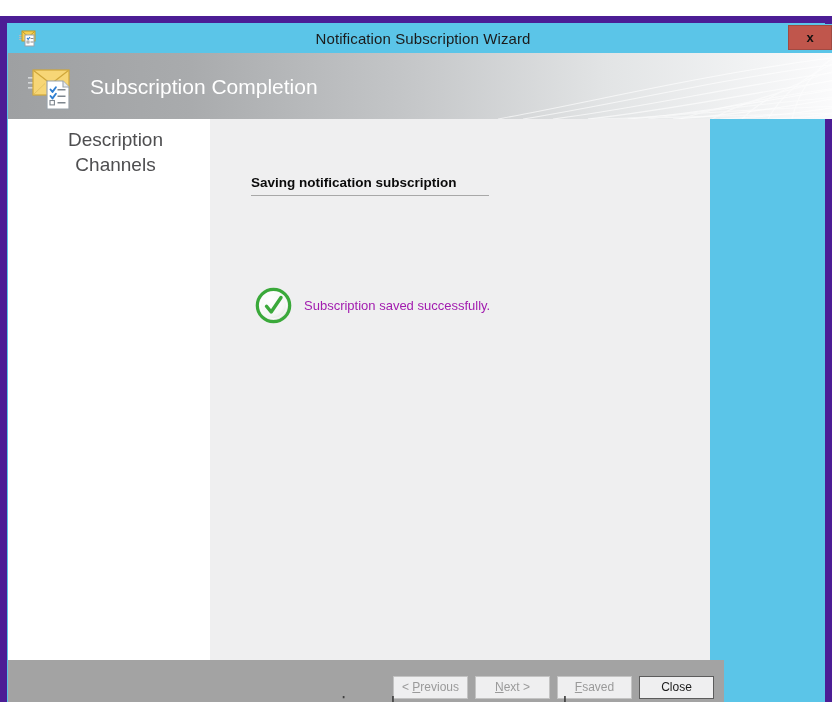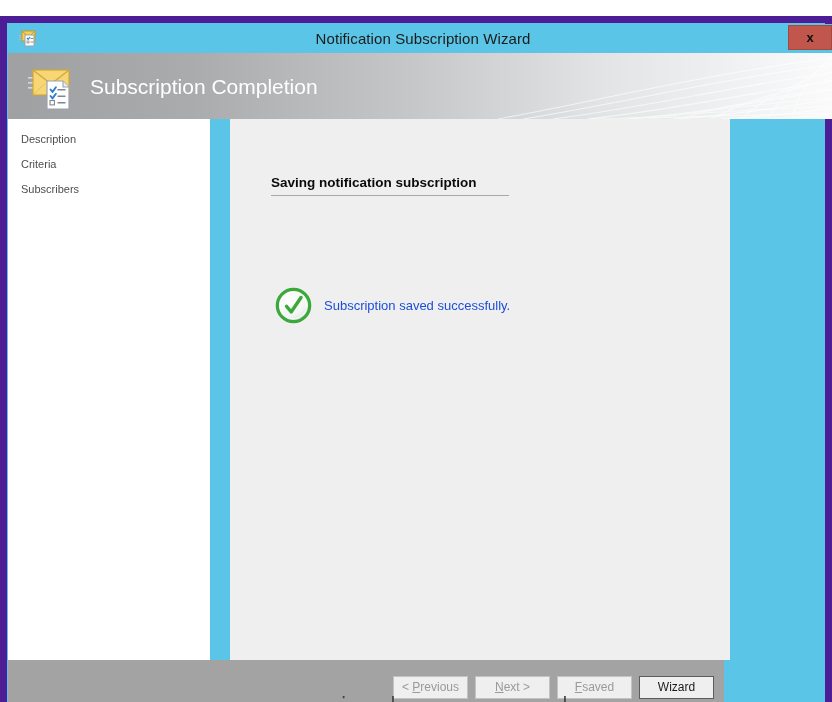--- a/index.html
+++ b/index.html
@@ -104,35 +104,35 @@
     left: 1px; top: 96px;
     width: 202px;
     height: 541px;
     background: #ffffff;
     box-sizing: border-box;
   }
   .sidebar-item {
     height: 25px;
     line-height: 25px;
     padding-left: 13px;
-    font-size: 11px;
+    font-size: 19px;
     color: #4e4e50;
     white-space: nowrap;
     cursor: default;
+    text-align: center;
   }
   .sidebar-spacer { height: 8px; }
 
   
   .content {
     position: absolute;
     left: 203px; top: 96px;
     width: 500px;
     height: 541px;
     background: #efeff0;
-    margin-left: 20px;
   }
   .content-heading {
     position: absolute;
     left: 41px; top: 56px;
     font-size: 13.5px;
     font-weight: bold;
     color: #0b0b0b;
     white-space: nowrap;
   }
   .content-heading-rule {
@@ -148,21 +148,21 @@
     display: flex;
     align-items: center;
   }
   .status-icon {
     width: 37px; height: 37px;
     flex: 0 0 auto;
   }
   .status-text {
     margin-left: 12px;
     font-size: 13px;
-    color: #1d4ed8;
+    color: #a21caf;
     white-space: nowrap;
   }
 
   
   .footer {
     position: absolute;
     left: 1px; top: 637px;
     width: 716px;
     height: 63px;
     background: #a3a3a3;
@@ -285,24 +285,21 @@
     </span>
     <div class="header-title">Subscription Completion</div>
   </div>
 
   <div class="sidebar">
     <div class="sidebar-spacer"></div>
     <div class="sidebar-item">
       <span>Description</span>
     </div>
     <div class="sidebar-item">
-      <span>Criteria</span>
-    </div>
-    <div class="sidebar-item">
-      <span>Subscribers</span>
+      <span>Channels</span>
     </div>
   </div>
 
   <div class="content">
     <div class="content-heading">Saving notification subscription</div>
     <div class="content-heading-rule"></div>
 
     <div class="status-row">
       <span class="status-icon">
         <svg width="37" height="37" viewBox="0 0 37 37">
@@ -326,21 +323,21 @@
     <div class="footer-buttons">
       <div class="btn">
         &lt;&nbsp;<u>P</u><span>revious</span>
       </div>
       <div class="btn">
         <u>N</u><span>ext</span>&nbsp;&gt;
       </div>
       <div class="btn">
         <u>F</u><span>saved</span>
       </div>
-      <div class="btn enabled">Wizard</div>
+      <div class="btn enabled">Close</div>
     </div>
     <svg class="grip" viewBox="0 0 13 13">
       <g fill="#b9b9b9">
         <rect x="9" y="1" width="2" height="2"></rect>
         <rect x="5" y="5" width="2" height="2"></rect>
         <rect x="9" y="5" width="2" height="2"></rect>
         <rect x="1" y="9" width="2" height="2"></rect>
         <rect x="5" y="9" width="2" height="2"></rect>
         <rect x="9" y="9" width="2" height="2"></rect>
       </g>

